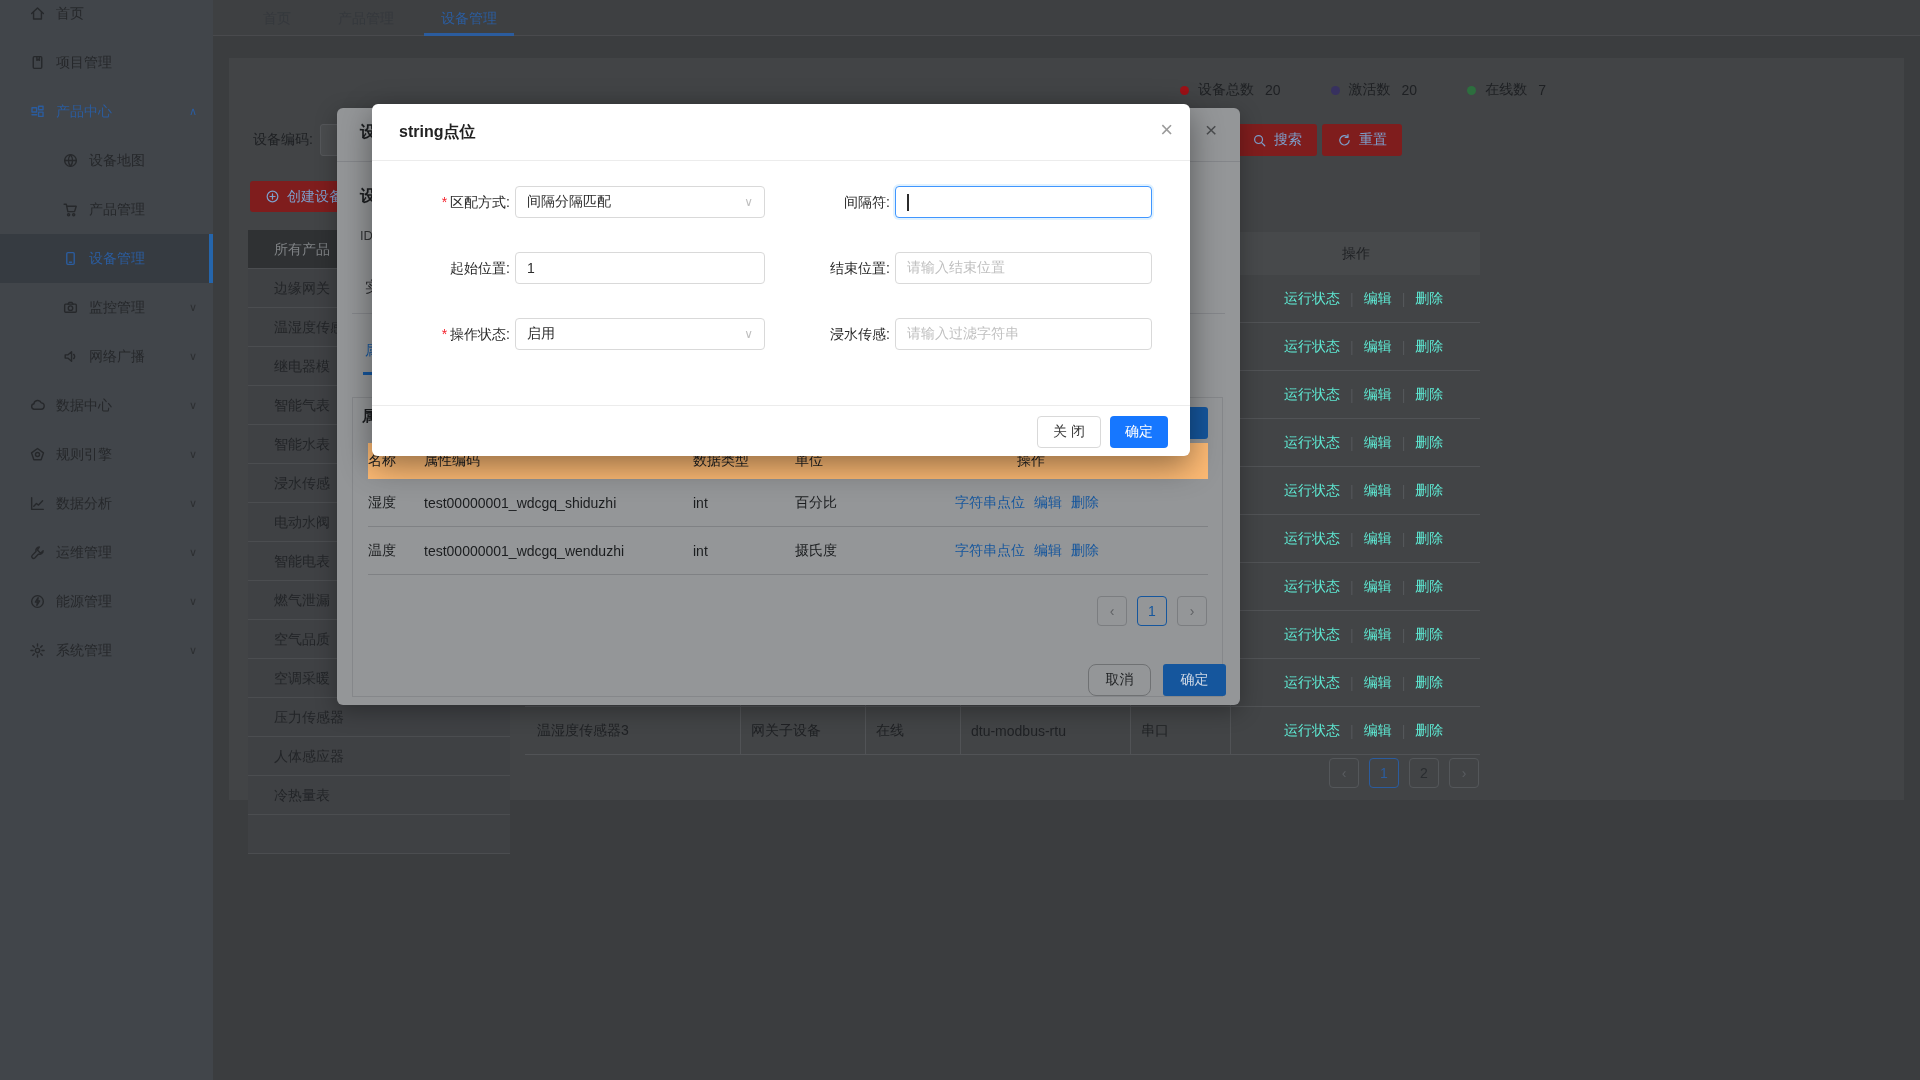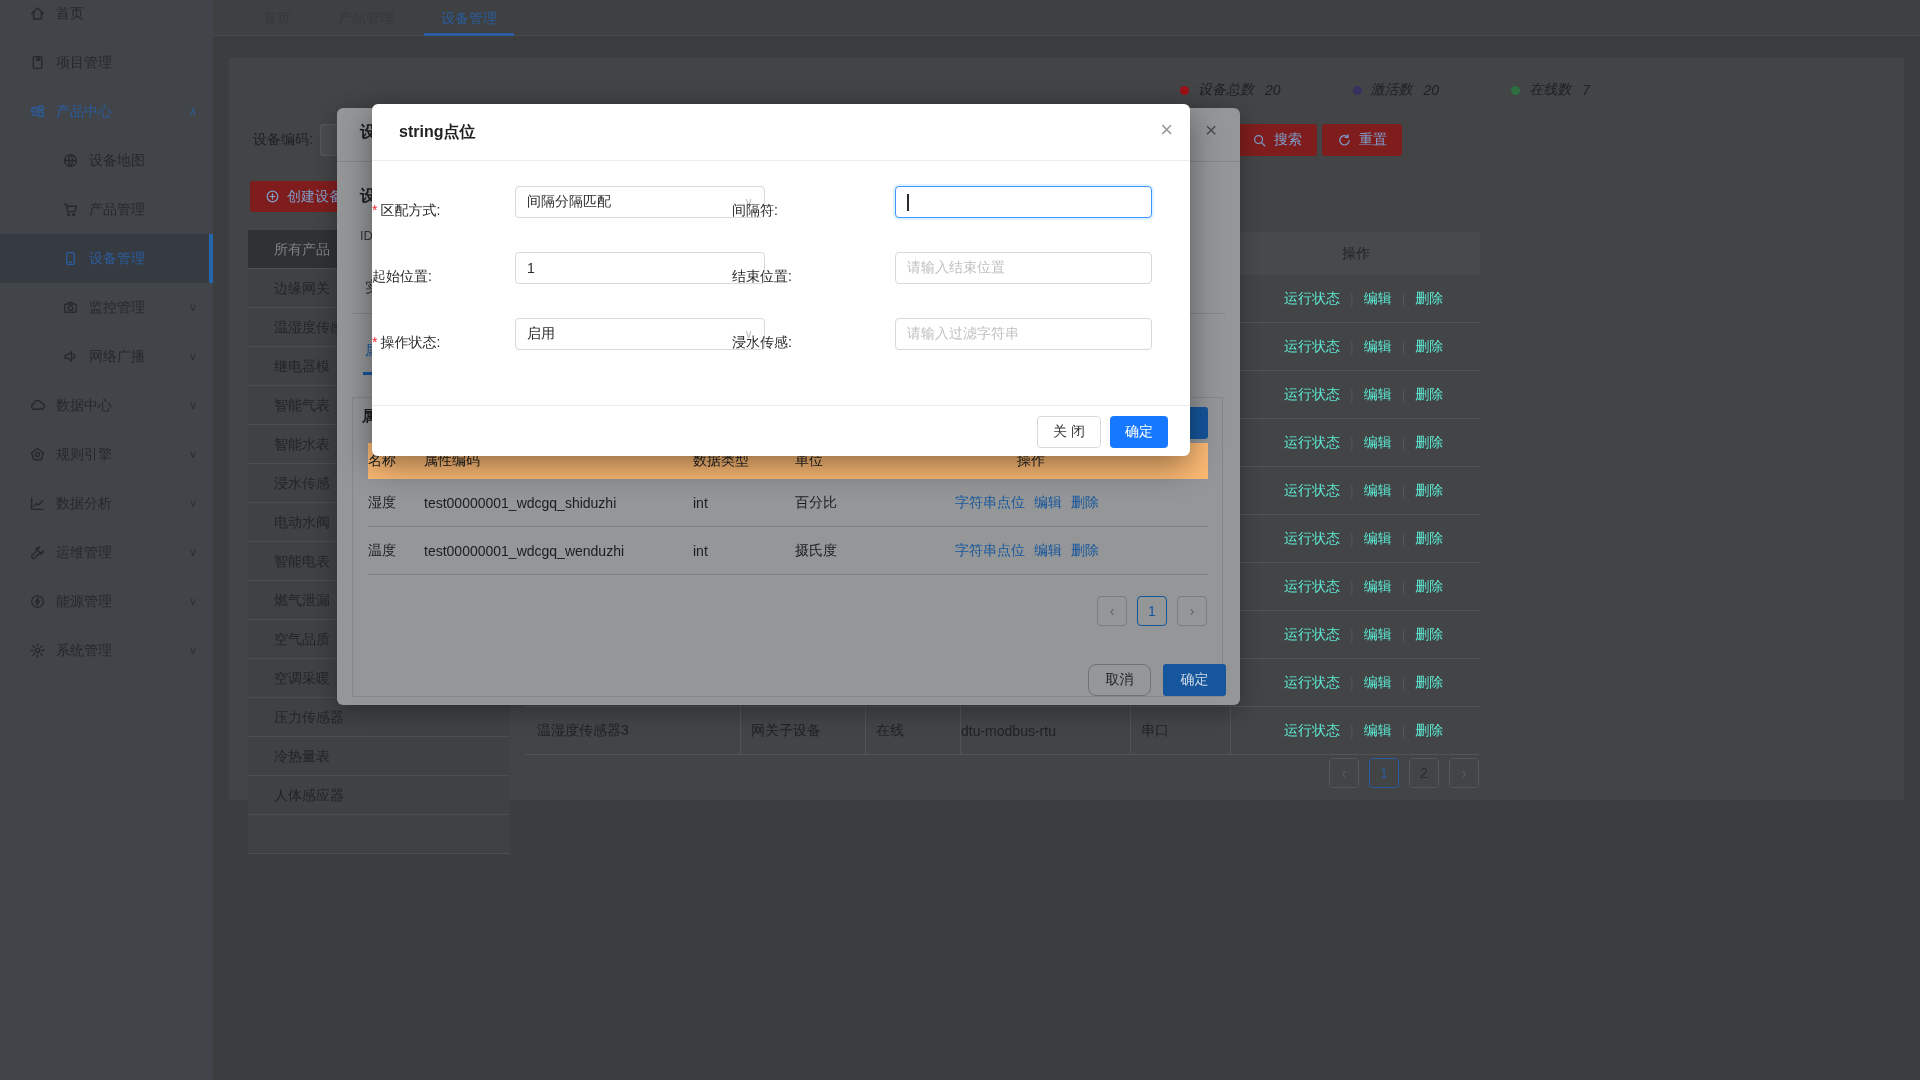--- a/index.html
+++ b/index.html
@@ -22,21 +22,21 @@
   
   .topbar{position:absolute;left:213px;top:0;width:1707px;height:36px;background:#3e4042;
           border-bottom:1px solid #494a4d;display:flex;align-items:center;padding-left:33px;
           box-sizing:border-box;z-index:2;}
   .tab{padding:0 17px;height:36px;line-height:36px;color:#35383d;position:relative;cursor:pointer;margin-right:13px;}
   .tab.active{color:#2b5c9e;}
   .tab.active::after{content:"";position:absolute;left:0;right:0;bottom:0;height:3px;background:#2b5c9e;}
 
   
   .card{position:absolute;left:229px;top:58px;width:1675px;height:742px;background:#424446;z-index:1;}
-  .stats{position:absolute;left:1180px;top:81px;display:flex;gap:72px;z-index:2;font-style:italic;}
+  .stats{position:absolute;left:1180px;top:81px;display:flex;gap:50px;z-index:2;}
   .stat{display:flex;align-items:center;gap:9px;color:#1e2023;}
   .dot{width:9px;height:9px;border-radius:50%;}
   .stat b{font-weight:normal;margin-left:2px;}
   .filter-label{position:absolute;left:253px;top:131px;color:#1e2023;z-index:2;}
   .filter-input{position:absolute;left:320px;top:124px;width:200px;height:30px;background:#4a4c4e;
                 border:1px solid #55575a;border-radius:3px;z-index:2;}
   .btn-dark{position:absolute;height:32px;background:#7f1d1d;color:#7d9fcb;border-radius:3px;
             display:inline-flex;align-items:center;gap:7px;padding:0 15px;cursor:pointer;z-index:2;box-sizing:border-box;}
   .btn-dark .ic{width:15px;height:15px;display:inline-flex;}
   .b-search{left:1237px;top:124px;}
@@ -50,21 +50,21 @@
   .p-item.selected{background:#2f3133;color:#7f8285;}
 
   
   .dtable{position:absolute;left:525px;top:232px;width:955px;z-index:2;}
   .dt-header{height:43px;background:#47494b;display:flex;align-items:center;color:#1f2124;}
   .dt-header .op{padding-left:817px;}
   .dt-row{height:47px;display:flex;align-items:stretch;border-bottom:1px solid #515356;color:#1f2124;}
   .cell{display:flex;align-items:center;box-sizing:border-box;overflow:hidden;white-space:nowrap;}
   .cell+.cell{border-left:1px solid #515356;}
   .c1{width:215px;padding-left:12px;}.c2{width:125px;padding-left:10px;}
-  .c3{width:95px;padding-left:10px;}.c4{width:170px;}
+  .c3{width:95px;padding-left:10px;}.c4{width:170px;padding-left:10px;}
   .c5{width:100px;padding-left:10px;}.c6{width:250px;padding-left:53px;}
   .alink{color:#5eead4;cursor:pointer;}
   .adiv{color:#54575a;margin:0 10px;}
 
   .pag{position:absolute;left:1329px;top:758px;display:flex;gap:10px;z-index:2;}
   .pg{width:30px;height:30px;border:1px solid #54575a;border-radius:4px;display:flex;align-items:center;
       justify-content:center;color:#5a5d61;cursor:pointer;background:transparent;box-sizing:border-box;}
   .pg.num{color:#2a2d30;}
   .pg.active{border-color:#2b5c9e;color:#2b5c9e;}
 
@@ -99,21 +99,21 @@
        display:flex;align-items:center;justify-content:center;color:#ccd6e3;cursor:pointer;}
 
   
   .smodal{position:absolute;left:372px;top:104px;width:818px;height:352px;background:#ffffff;border-radius:6px;
           box-shadow:0 10px 32px rgba(0,0,0,.42);z-index:10;color:#262626;}
   .sm-head{height:57px;border-bottom:1px solid #ececec;display:flex;align-items:center;padding:0 27px;box-sizing:border-box;}
   .sm-title{font-size:16px;font-weight:bold;color:#222;}
   .sm-close{position:absolute;top:15px;right:17px;font-size:22px;color:#9b9b9b;cursor:pointer;line-height:1;}
   .frow{position:absolute;left:0;width:100%;height:32px;}
   .r1{top:82px;}.r2{top:148px;}.r3{top:214px;}
-  .flabel{position:absolute;top:8px;height:32px;line-height:32px;color:#2a2a2a;}
+  .flabel{position:absolute;top:0;height:32px;line-height:32px;text-align:right;color:#2a2a2a;}
   .l1{left:0;width:138px;}
   .l2{left:360px;width:158px;}
   .star{color:#f5222d;margin-right:3px;}
   .fctrl{position:absolute;top:0;height:32px;box-sizing:border-box;border:1px solid #d9d9d9;border-radius:4px;
          background:#fff;display:flex;align-items:center;padding:0 11px;color:#2c2c2c;cursor:pointer;}
   .f1{left:143px;width:250px;justify-content:space-between;}
   .f2{left:523px;width:257px;}
   .sel-caret{color:#bfbfbf;font-size:12px;}
   .fctrl.focus{border-color:#4096ff;box-shadow:0 0 0 2px rgba(5,145,255,.12);}
   .caret-bar{width:2px;height:17px;background:#2b2b2b;}
@@ -336,22 +336,22 @@
       <div class="p-item">继电器模</div>
       <div class="p-item">智能气表</div>
       <div class="p-item">智能水表</div>
       <div class="p-item">浸水传感</div>
       <div class="p-item">电动水阀</div>
       <div class="p-item">智能电表</div>
       <div class="p-item">燃气泄漏</div>
       <div class="p-item">空气品质</div>
       <div class="p-item">空调采暖</div>
       <div class="p-item">压力传感器</div>
+      <div class="p-item">人体感应器</div>
       <div class="p-item">冷热量表</div>
-      <div class="p-item">人体感应器</div>
       <div class="p-item"></div>
     </div>
 
   <div class="dtable">
     <div class="dt-header">
       <span class="op">操作</span>
     </div>
     <div id="dt-body">
         <div class="dt-row">
           <div class="cell c1"></div>

